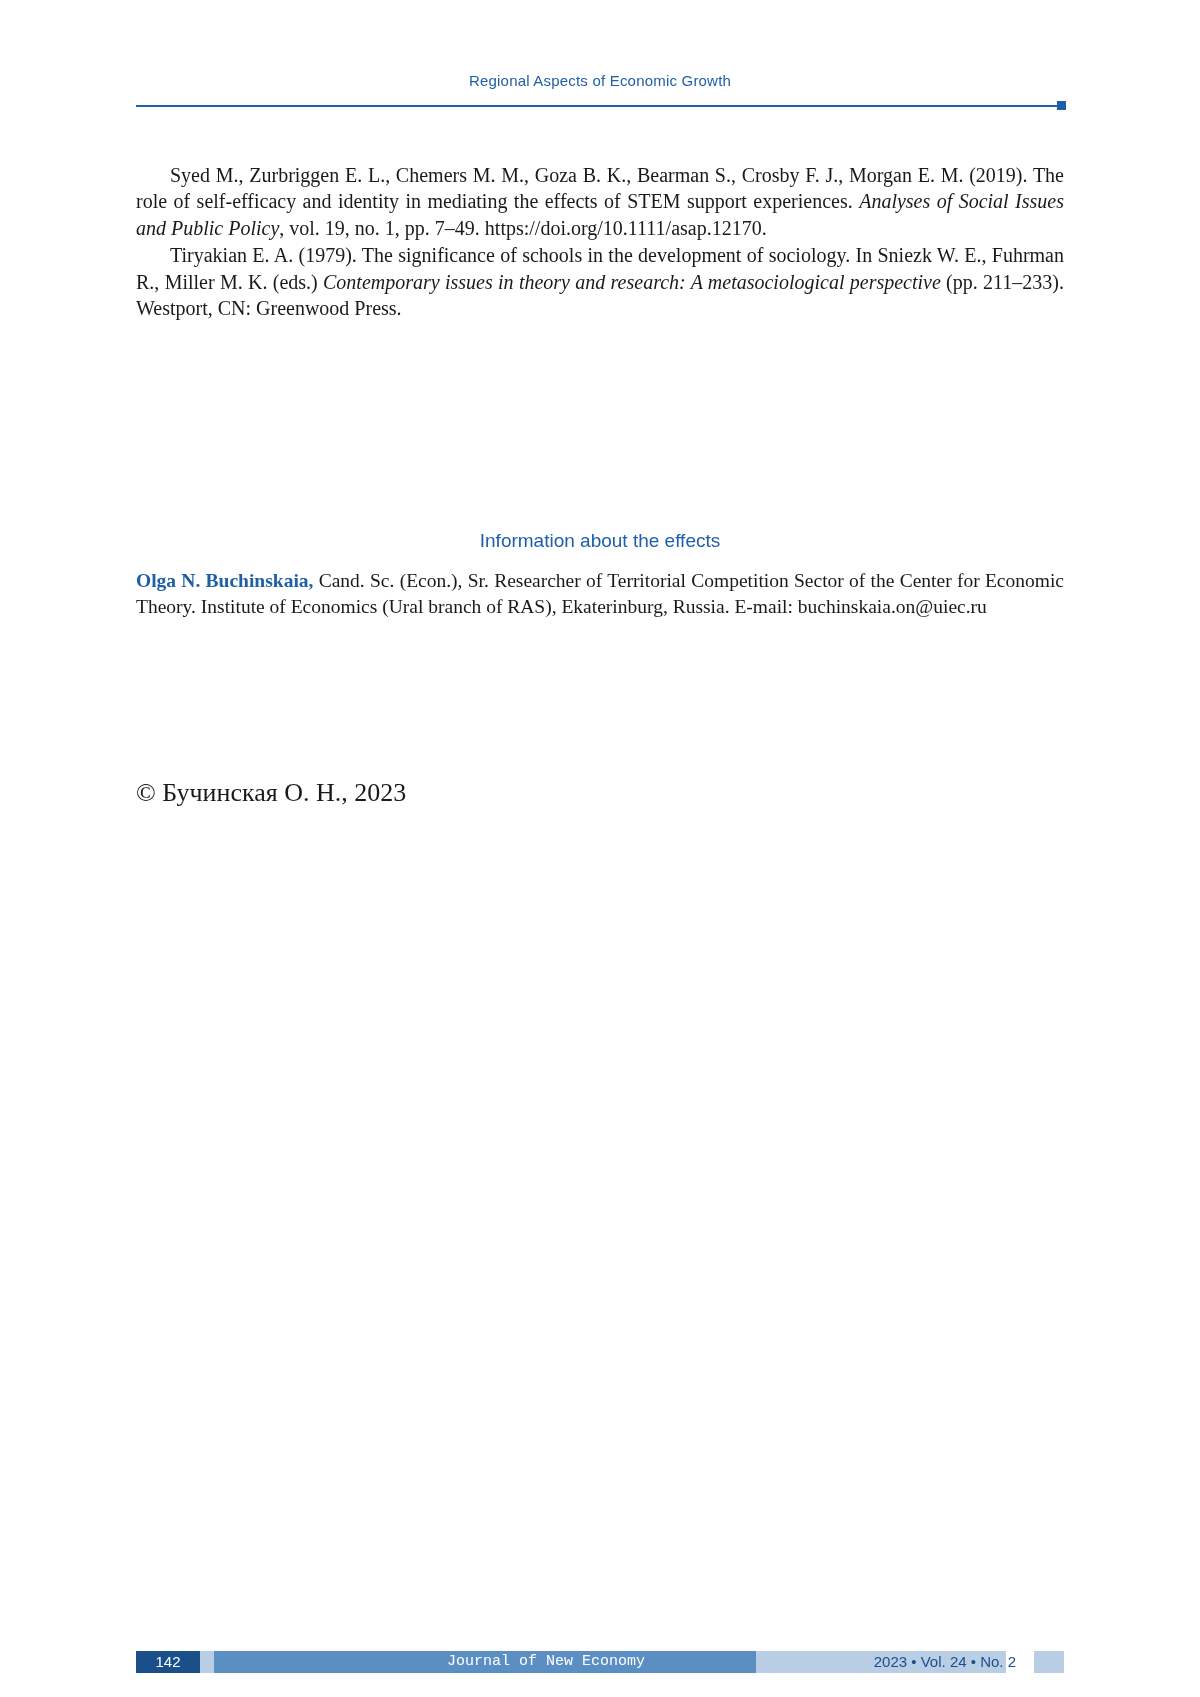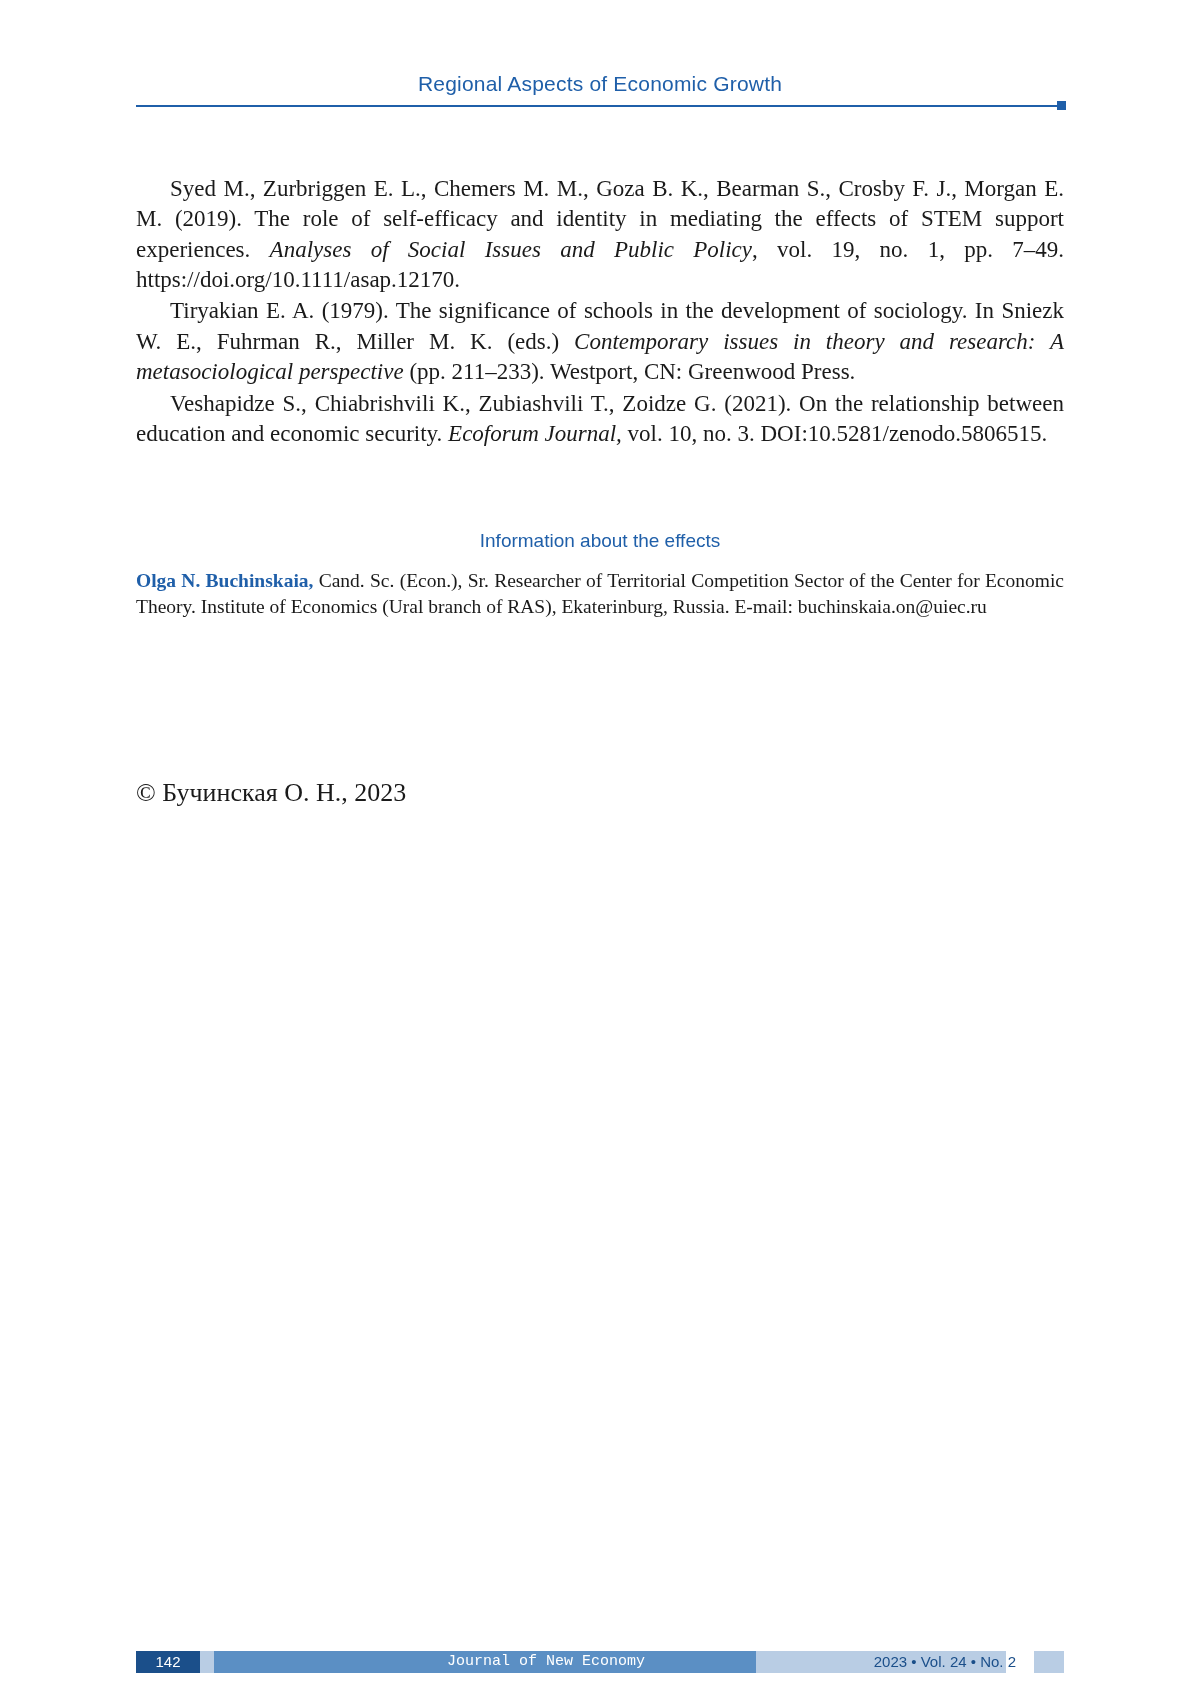--- a/index.html
+++ b/index.html
@@ -17,21 +17,21 @@
   }
 
   
   .running-head {
     position: absolute;
     top: 72px;
     left: 0;
     width: 1200px;
     text-align: center;
     font-family: "Liberation Sans", sans-serif;
-    font-size: 21px;
+    font-size: 15px;
     color: #1f5fa9;
     letter-spacing: 0.2px;
   }
   .head-rule {
     position: absolute;
     top: 105px;
     left: 136px;
     width: 928px;
     height: 2px;
     background: #1f5fa9;
@@ -46,22 +46,22 @@
   }
 
   
   .col {
     position: absolute;
     left: 136px;
     width: 928px;
     top: 158px;
   }
   p.ref {
-    margin: 16px 0 0 0;
-    font-size: 23px;
+    margin: 4px 0 0 0;
+    font-size: 20px;
     line-height: 1.32;
     text-align: justify;
     text-indent: 34px;
     hyphens: auto;
   }
   p.ref + p.ref { margin-top: 1px; }
   .it { font-style: italic; }
 
   
   .section-title {
@@ -165,21 +165,20 @@
 <body>
 
 <div class="running-head">Regional Aspects of Economic Growth</div>
 <div class="head-rule"></div>
 <div class="head-rule-cap"></div>
 
 <div class="col">
 
   <p class="ref" id="ref0"><span>Syed M., Zurbriggen E. L., Chemers M. M., Goza B. K., Bearman S., Crosby F. J., Morgan E. M. (2019). The role of self-efficacy and identity in mediating the effects of STEM support experiences. </span><span class="it">Analyses of Social Issues and Public Policy</span><span>, vol. 19, no. 1, pp. 7–49. https://doi.org/10.1111/asap.12170.</span></p>
   <p class="ref" id="ref1"><span>Tiryakian E. A. (1979). The significance of schools in the development of sociology. In Sniezk W. E., Fuhrman R., Miller M. K. (eds.) </span><span class="it">Contemporary issues in theory and research: A metasociological perspective</span><span> (pp. 211–233). Westport, CN: Greenwood Press.</span></p>
-  <p class="ref" id="ref2"><span>Veshapidze S., Chiabrishvili K., Zubiashvili T., Zoidze G. (2021). On the relationship between education and economic security. </span><span class="it">Ecoforum Journal,</span><span> vol. 10, no. 3. DOI:10.5281/zenodo.5806515.</span></p>
 
   <div class="section-title">Information about the effects</div>
 
   <div class="author-block">
     <span class="author-name">Olga N. Buchinskaia,</span><span> Cand. Sc. (Econ.), Sr. Researcher of Territorial Competition Sector of the Center for Economic Theory. Institute of Economics (Ural branch of RAS), Ekaterinburg, Russia. E-mail: buchinskaia.on@uiec.ru</span>
   </div>
 
   <div class="copyright">© Бучинская О. Н., 2023</div>
 </div>
 

